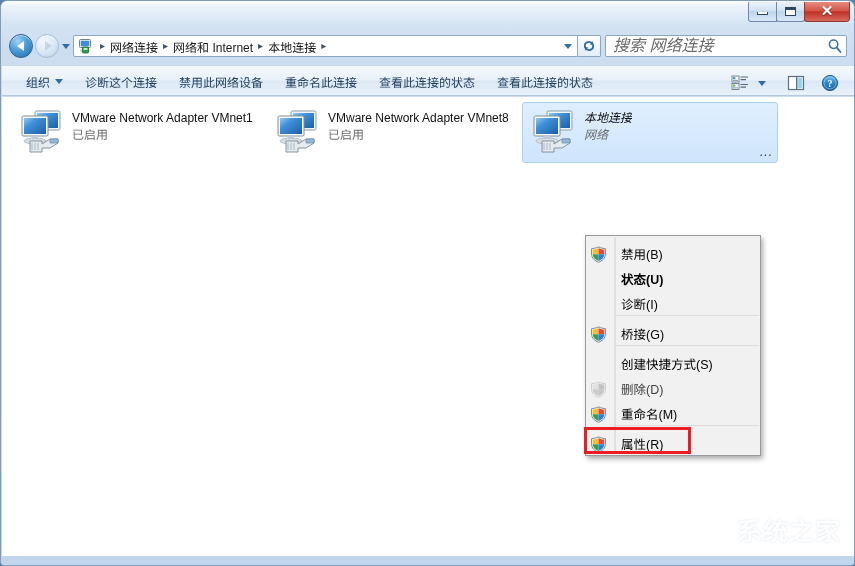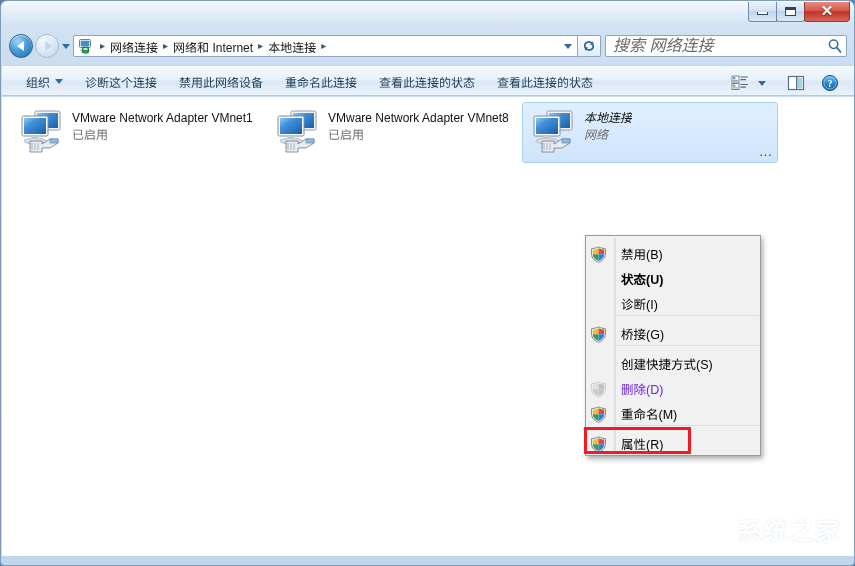--- a/index.html
+++ b/index.html
@@ -318,21 +318,21 @@
   .ctx-shield.empty { visibility: hidden; }
   .ctx-label {
     font-size: 12.5px;
     color: #000000;
     white-space: nowrap;
     border-left: 1px solid transparent;
     padding-left: 7px;
     margin-left: -1px;
   }
   .ctx-item.bold .ctx-label { font-weight: bold; }
-  .ctx-item.disabled .ctx-label { color: #6d28d9; }
+  .ctx-item.disabled .ctx-label { color: #404040; }
   .ctx-sep {
     height: 1px;
     background: #dcdcdc;
     margin: 2px 1px 2px 30px;
     position: relative; z-index: 2;
   }
   #ctx-divider-line {
     position: absolute;
     left: 29px; top: 2px; bottom: 2px;
     width: 1px;

